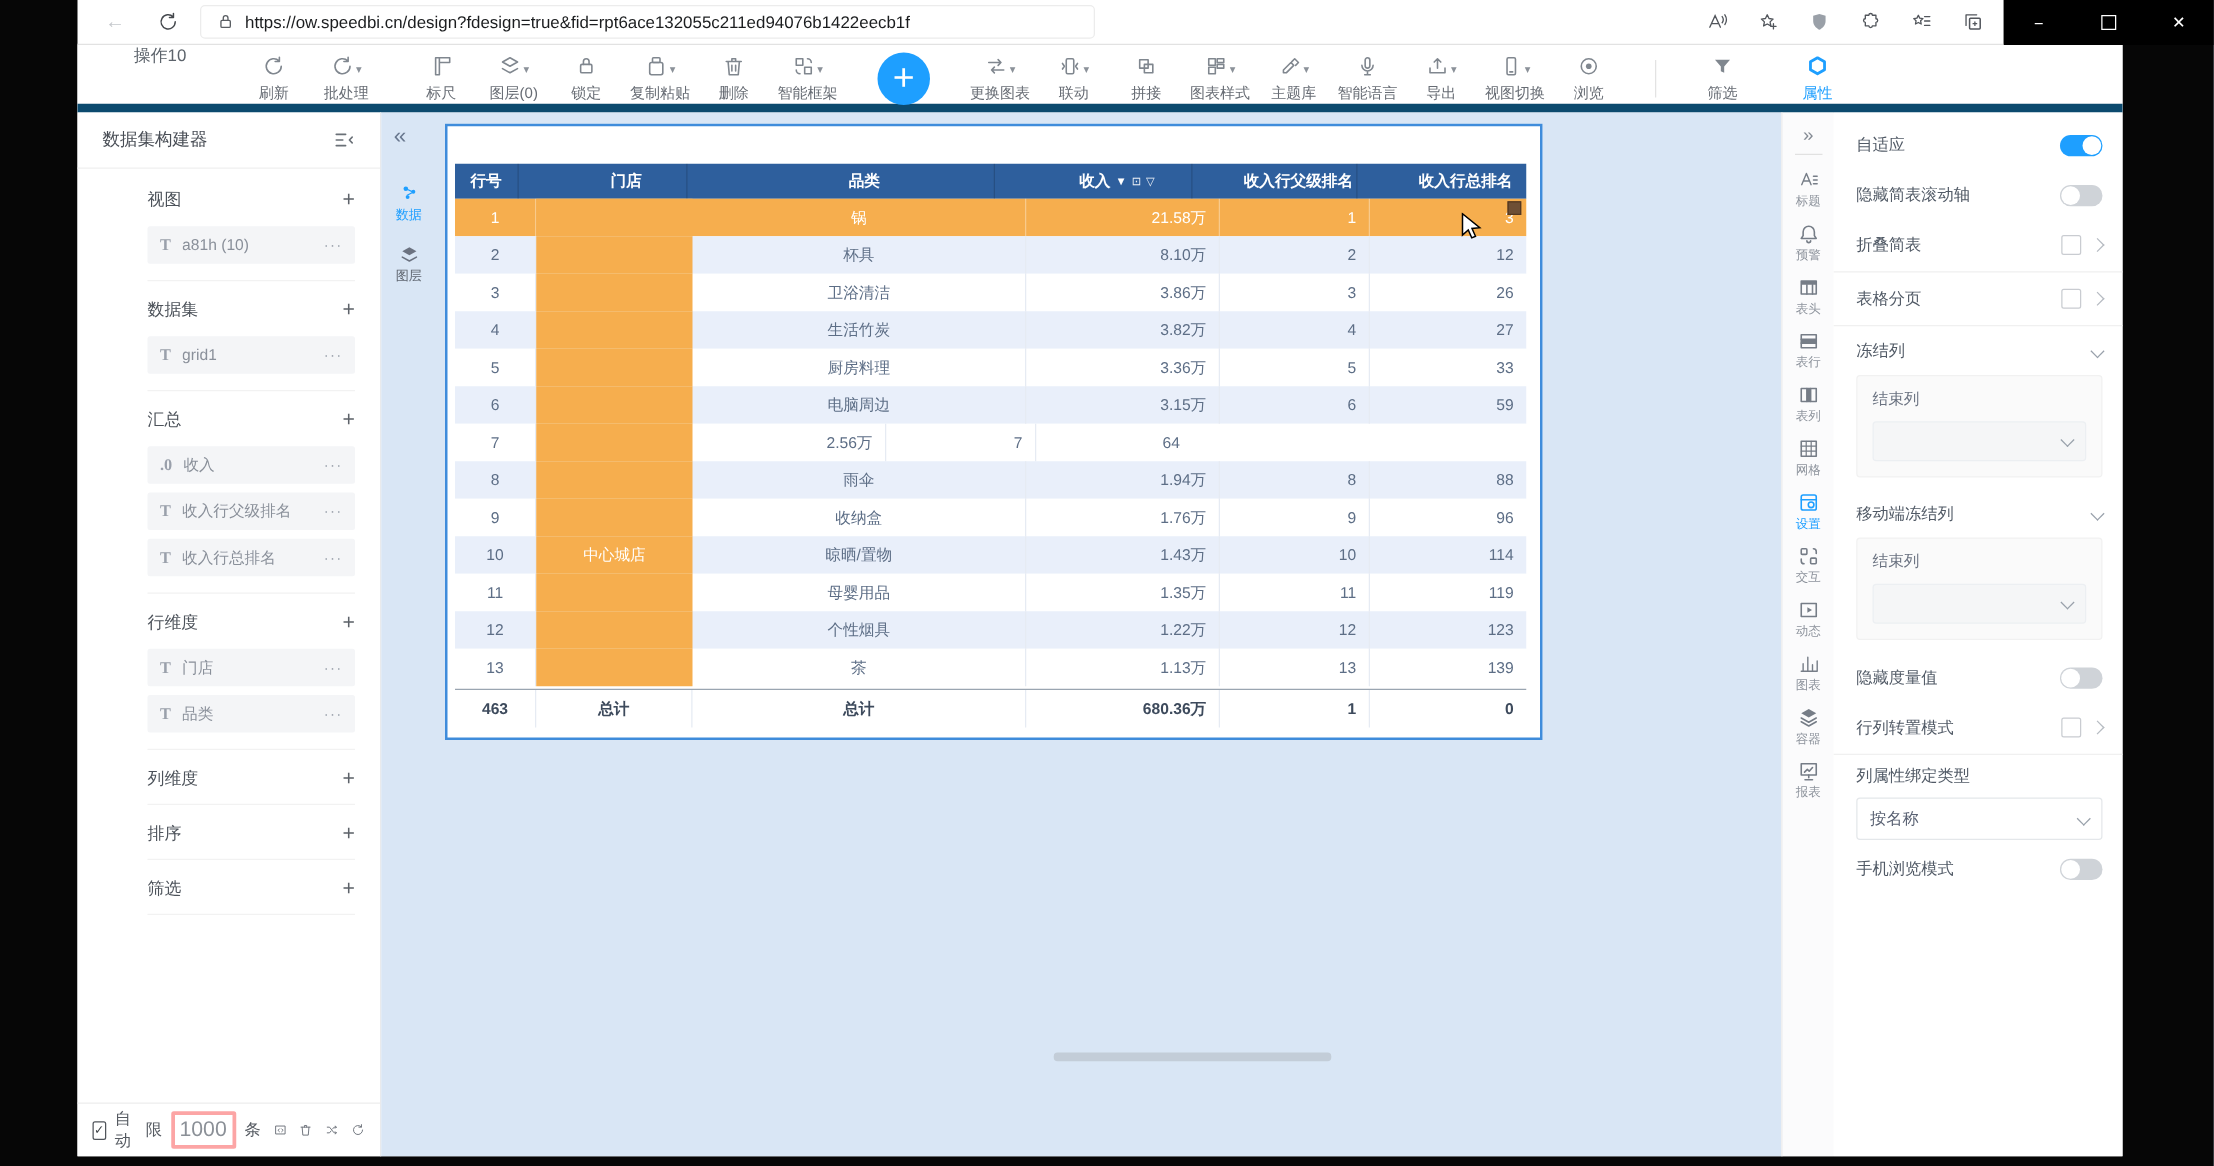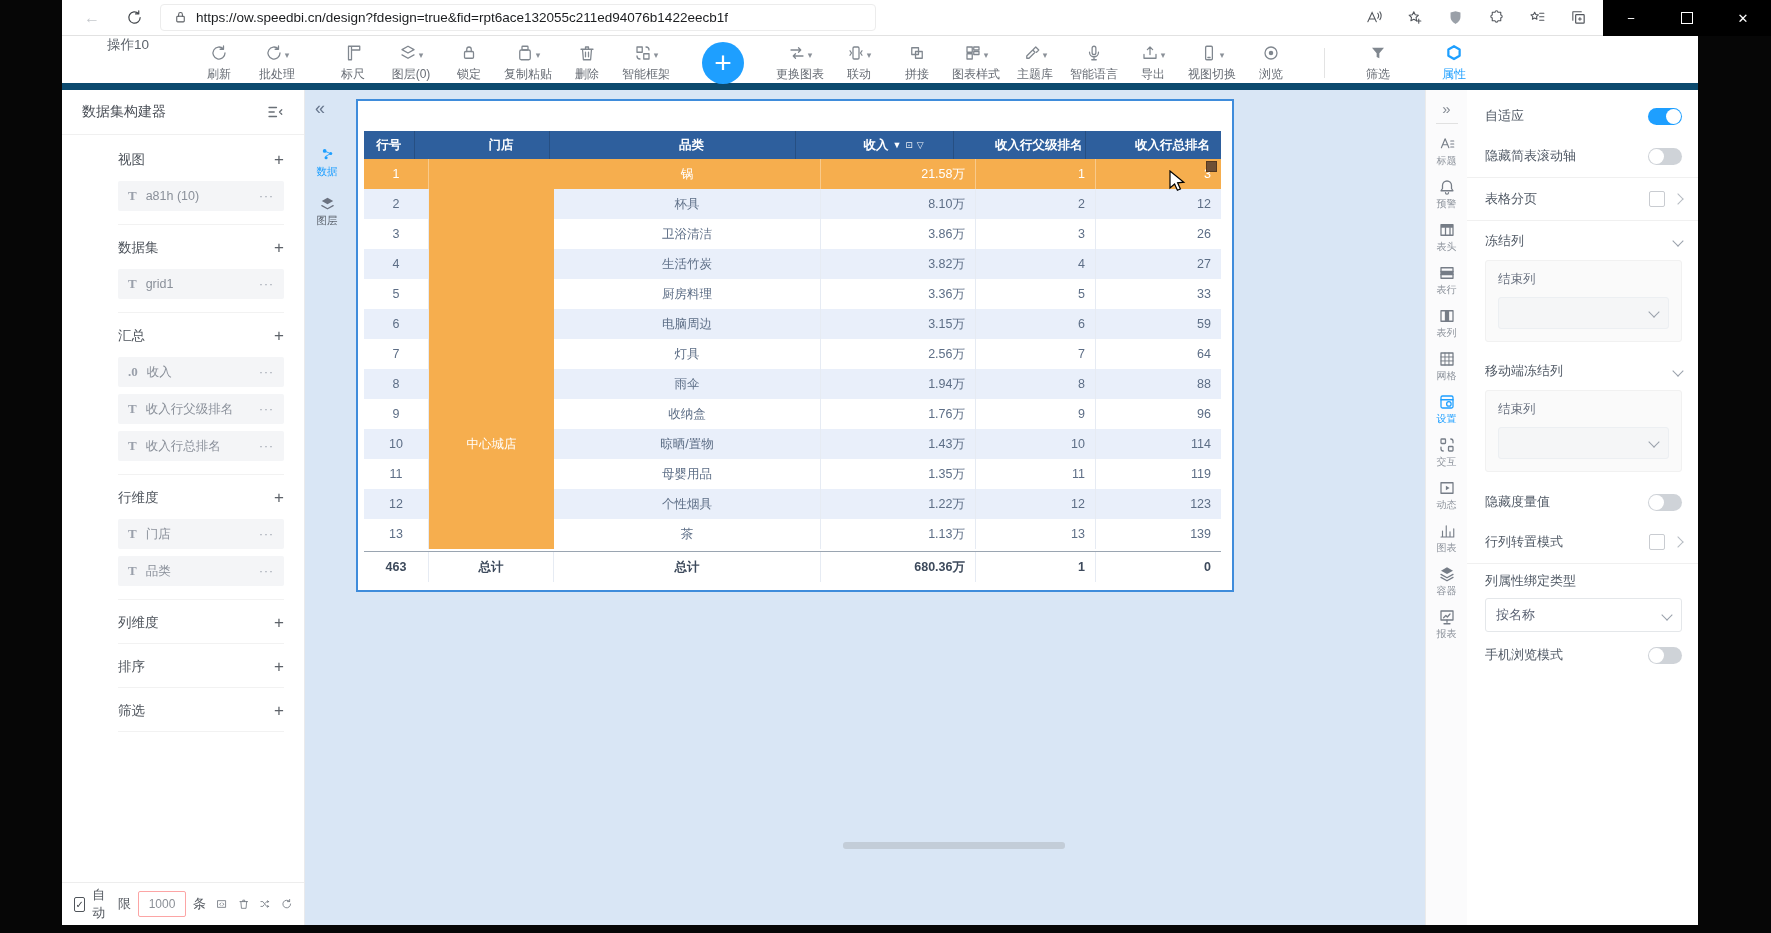--- a/index.html
+++ b/index.html
@@ -50,21 +50,21 @@
   .sb-sec-head{display:flex;align-items:center;justify-content:space-between;height:28px;}
   .sb-sec-title{font-size:13.5px;color:#4c525a;}
   .sb-plus{font-size:17px;color:#5d6269;cursor:pointer;}
   .sb-item{background:#f4f5f7;border-radius:2px;height:30px;margin:7px 0;display:flex;align-items:center;padding:0 10px;cursor:pointer;}
   .ft{font-family:"Liberation Serif","DejaVu Serif",serif;font-weight:bold;font-size:13px;color:#9aa0ab;margin-right:9px;}
   .fl{font-size:12.5px;color:#8a909a;white-space:nowrap;overflow:hidden;}
   .more{margin-left:auto;color:#9aa0ab;font-size:12px;letter-spacing:1px;}
   .sb-foot{height:42px;border-top:1px solid #ededed;display:flex;align-items:center;padding:0 12px;gap:7px;flex:none;}
   .cbx-auto{width:13px;height:13px;border:1.4px solid #50555b;border-radius:2px;display:flex;align-items:center;justify-content:center;font-size:10px;color:#3c4146;}
   .foot-label{font-size:13px;color:#565b62;}
-  .limit-input{width:42px;height:22px;border:1px solid #fca5a5;border-radius:2px;text-align:center;font-size:12px;color:#8b9097;outline:none;font-family:inherit;}
+  .limit-input{width:42px;height:22px;border:3px solid #fca5a5;border-radius:2px;text-align:center;font-size:17px;color:#8b9097;outline:none;font-family:inherit;}
   .fi{width:16px;height:16px;color:#6d737b;margin-left:3px;}
 
   
   .canvas{position:absolute;left:243px;top:54px;width:1120px;height:835px;background:#d9e6f5;}
   .cv-collapse{position:absolute;left:10px;top:8px;font-size:18px;color:#68778e;}
   .side-tabs{position:absolute;left:6px;top:56px;width:32px;}
   .stab{display:flex;flex-direction:column;align-items:center;margin-bottom:16px;cursor:pointer;}
   .stab-icon{width:17px;height:17px;color:#6b7280;}
   .stab-label{font-size:10.5px;color:#5f6670;margin-top:2px;}
   .stab.active .stab-icon{color:#1e9fff;}
@@ -627,21 +627,20 @@
                 <div class="c c1">6</div>
                 <div class="c c2 store"></div>
                 <div class="c c3">电脑周边</div>
                 <div class="c c4">3.15万</div>
                 <div class="c c5">6</div>
                 <div class="c c6">59</div>
               </div>
               <div class="trow">
                 <div class="c c1">7</div>
                 <div class="c c2 store"></div>
-                <div class="c c3">灯具</div>
                 <div class="c c4">2.56万</div>
                 <div class="c c5">7</div>
                 <div class="c c6">64</div>
               </div>
               <div class="trow alt">
                 <div class="c c1">8</div>
                 <div class="c c2 store"></div>
                 <div class="c c3">雨伞</div>
                 <div class="c c4">1.94万</div>
                 <div class="c c5">8</div>
@@ -823,20 +822,27 @@
 
     <div class="props">
       <div class="prow">
         <span class="plabel">自适应</span>
         <span class="tog on"></span>
       </div>
       <div class="prow">
         <span class="plabel">隐藏简表滚动轴</span>
         <span class="tog"></span>
       </div>
+      <div class="prow">
+        <span class="plabel">折叠简表</span>
+        <span class="pright">
+            <span class="cbx"></span>
+            <span class="chev r"></span>
+          </span>
+      </div>
       <div class="pdiv"></div>
       <div class="prow">
         <span class="plabel">表格分页</span>
         <span class="pright">
             <span class="cbx"></span>
             <span class="chev r"></span>
           </span>
       </div>
       <div class="pdiv"></div>
       <div class="prow" style="height:38px;">

